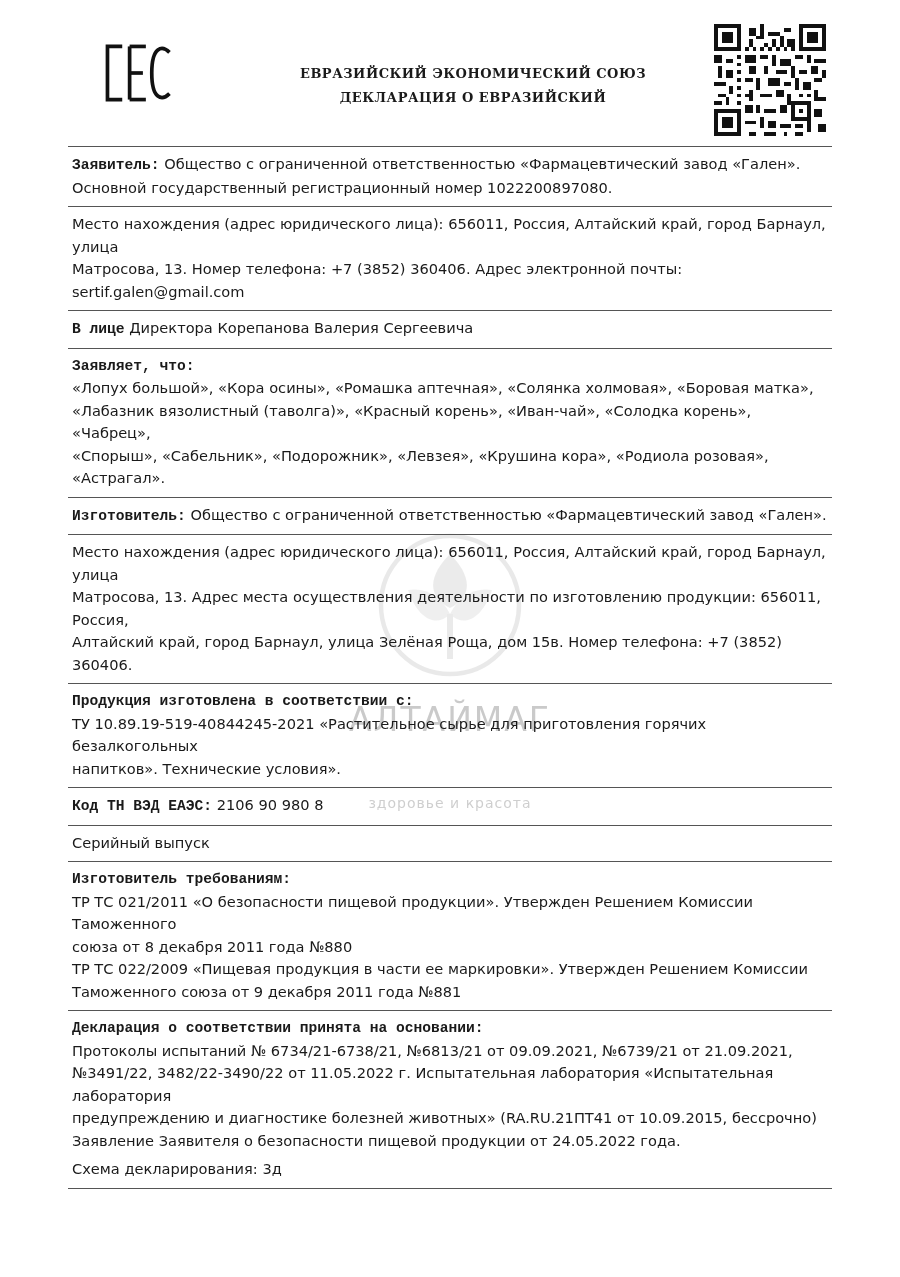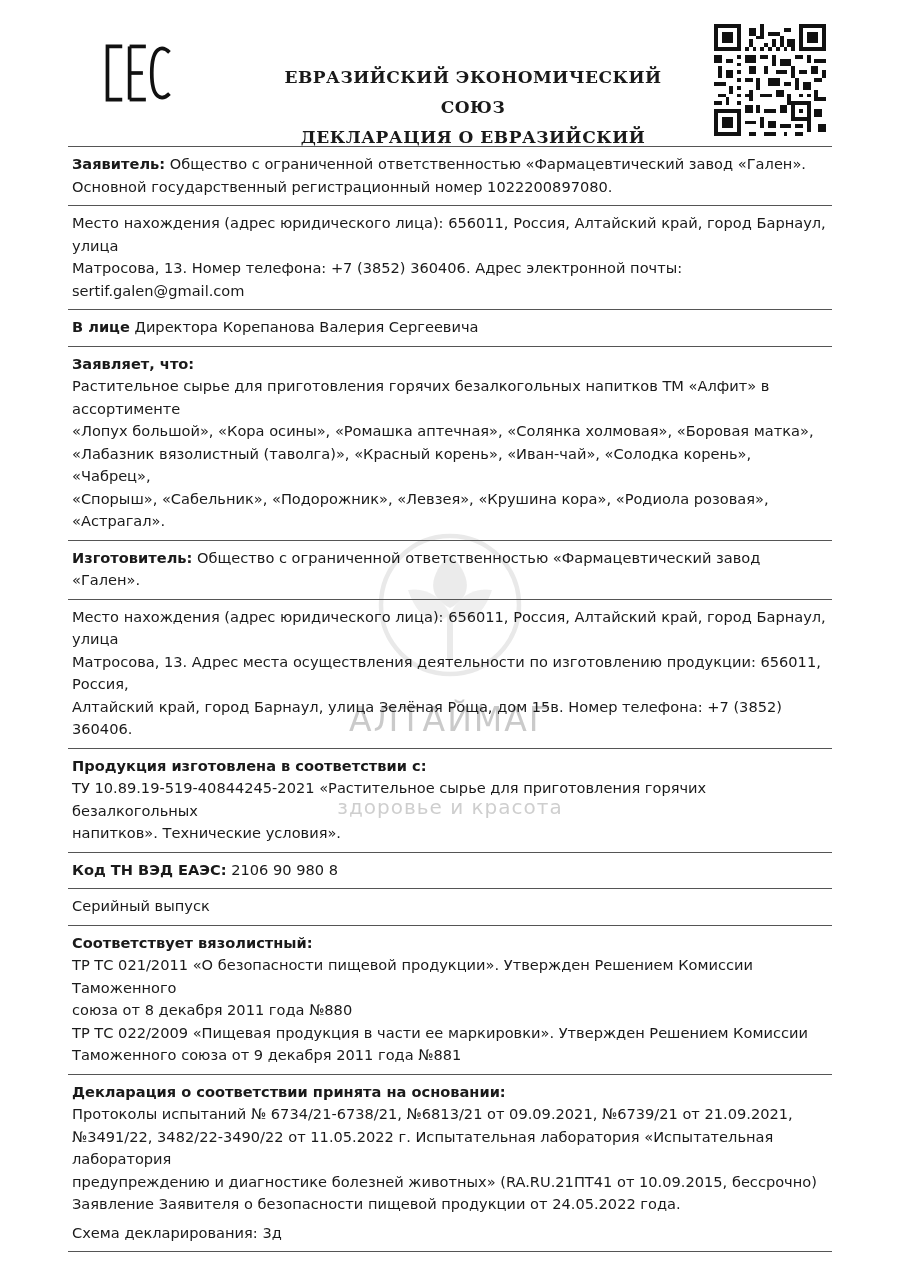--- a/index.html
+++ b/index.html
@@ -50,21 +50,21 @@
     color: #b9b9b9;
     opacity: .75;
     white-space: nowrap;
     font-weight: 400;
   }
   .wm-sub {
     position: absolute;
     left: 50%;
     top: 795px;
     transform: translateX(-50%);
-    font-size: 20px;
+    font-size: 14px;
     color: #c3c3c3;
     opacity: .8;
     white-space: nowrap;
     letter-spacing: 1px;
   }
 
   
   .header {
     position: relative;
     height: 146px;
@@ -78,22 +78,22 @@
     height: 62px;
   }
   .head-titles {
     position: absolute;
     left: 190px;
     top: 62px;
     width: 430px;
     text-align: center;
     font-family: "DejaVu Serif", serif;
     font-weight: 700;
-    font-size: 17px;
-    line-height: 30px;
+    font-size: 13px;
+    line-height: 24px;
     letter-spacing: .5px;
   }
   .qr {
     position: absolute;
     right: 6px;
     top: 24px;
     width: 112px;
     height: 112px;
   }
 
@@ -107,21 +107,21 @@
   .row {
     border-bottom: 1px solid #555;
     padding: 6px 4px 7px 4px;
   }
   .row:last-child { border-bottom: none; }
   .row p {
     margin: 0;
     font-size: 14.6px;
     line-height: 22.5px;
   }
-  .lbl { font-weight: 700; }
+  .lbl { font-weight: 700; font-family: Liberation Mono, monospace; }
 </style>
 </head>
 <body>
 
 <div class="page">
 
   <div class="watermark">
     <svg class="wm-logo" viewBox="0 0 100 100">
       <circle cx="50" cy="50" r="46" fill="none" stroke="#b8b8b8" stroke-width="3"></circle>
       <path d="M50 16 C36 30 34 44 50 52 C66 44 64 30 50 16 Z" fill="#c0c0c0"></path>
@@ -274,21 +274,20 @@
       <p>Место нахождения (адрес юридического лица): 656011, Россия, Алтайский край, город Барнаул, улица</p>
       <p>Матросова, 13. Номер телефона: +7 (3852) 360406. Адрес электронной почты: sertif.galen@gmail.com</p>
     </div>
 
     <div class="row">
       <p><span class="lbl">В лице</span><span> Директора Корепанова Валерия Сергеевича</span></p>
     </div>
 
     <div class="row">
       <p class="lbl">Заявляет, что:</p>
-      <p>Растительное сырье для приготовления горячих безалкогольных напитков ТМ «Алфит» в ассортименте</p>
       <p>«Лопух большой», «Кора осины», «Ромашка аптечная», «Солянка холмовая», «Боровая матка»,</p>
       <p>«Лабазник вязолистный (таволга)», «Красный корень», «Иван-чай», «Солодка корень», «Чабрец»,</p>
       <p>«Спорыш», «Сабельник», «Подорожник», «Левзея», «Крушина кора», «Родиола розовая», «Астрагал».</p>
     </div>
 
     <div class="row">
       <p><span class="lbl">Изготовитель:</span><span> Общество с ограниченной ответственностью «Фармацевтический завод «Гален».</span></p>
     </div>
 
     <div class="row">
@@ -305,21 +304,21 @@
 
     <div class="row">
       <p><span class="lbl">Код ТН ВЭД ЕАЭС:</span><span> 2106 90 980 8</span></p>
     </div>
 
     <div class="row">
       <p>Серийный выпуск</p>
     </div>
 
     <div class="row">
-      <p class="lbl">Соответствует вязолистный:</p>
+      <p class="lbl">Изготовитель требованиям:</p>
       <p>ТР ТС 021/2011 «О безопасности пищевой продукции». Утвержден Решением Комиссии Таможенного</p>
       <p>союза от 8 декабря  2011 года №880</p>
       <p>ТР ТС 022/2009 «Пищевая продукция в части ее маркировки». Утвержден Решением Комиссии</p>
       <p>Таможенного союза от 9 декабря  2011 года №881</p>
     </div>
 
     <div class="row">
       <p class="lbl">Декларация о соответствии принята на основании:</p>
       <p>Протоколы испытаний № 6734/21-6738/21, №6813/21 от 09.09.2021, №6739/21 от 21.09.2021,</p>
       <p>№3491/22, 3482/22-3490/22 от 11.05.2022 г. Испытательная лаборатория «Испытательная лаборатория</p>

